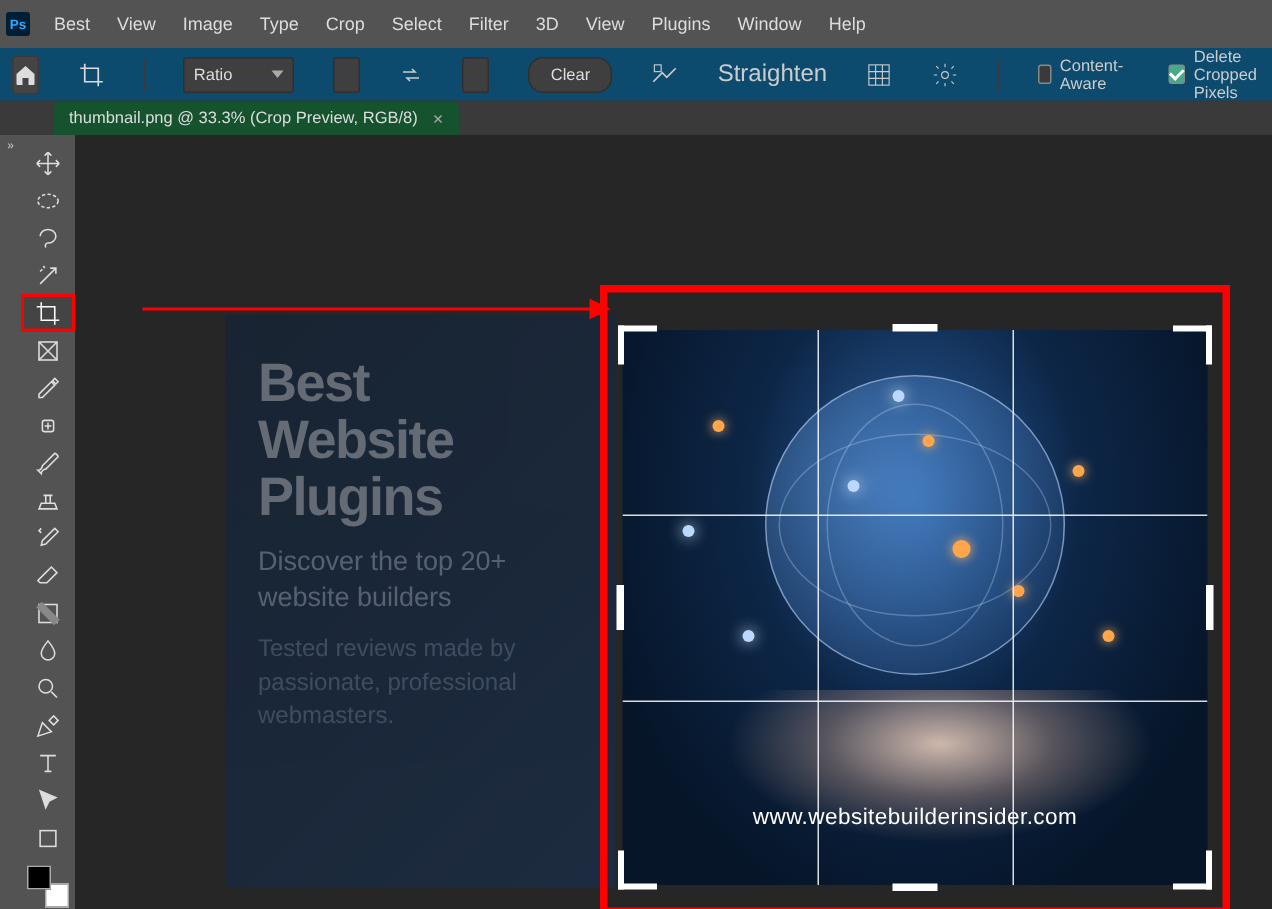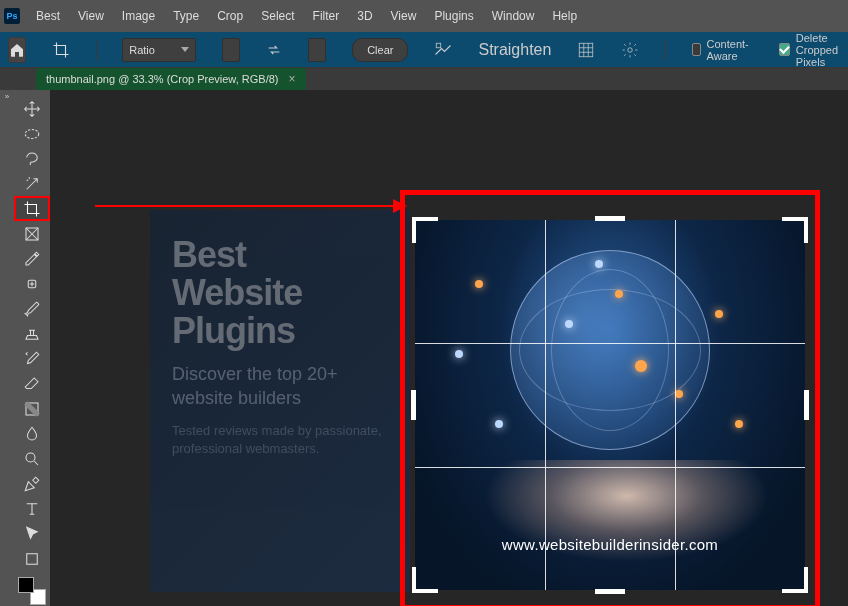--- a/index.html
+++ b/index.html
@@ -39,21 +39,21 @@
   .tool-slot.sel svg { stroke:#fff;}
   .fg-bg { width:28px; height:28px; position:relative; margin:6px auto 0;}
   .fg-sw { position:absolute; width:16px; height:16px; background:#000; border:1px solid #aaa; top:0; left:0;}
   .bg-sw { position:absolute; width:16px; height:16px; background:#fff; border:1px solid #aaa; bottom:0; right:0;}
 
   .canvas-area { flex:1; background:#262626; position:relative; overflow:hidden;}
   .artwork { position:absolute; left:100px; top:120px; width:668px; height:382px;}
   .dimmed-left { position:absolute; left:0; top:0; width:260px; height:382px; background:linear-gradient(135deg,#0a2240 0%,#13315c 100%); opacity:0.48; padding:26px 22px;}
   .bw-title { color:#a9b6cb; font-size:36px; font-weight:800; line-height:1.05; letter-spacing:-1px;}
   .bw-sub { color:#8aa0c4; font-size:18px; margin-top:14px; line-height:1.3;}
-  .bw-body { color:#6c89b8; font-size:13px; margin-top:12px; line-height:1.4; opacity:0.8;}
+  .bw-body { color:#6c89b8; font-size:16px; margin-top:12px; line-height:1.4; opacity:0.8;}
 
   .crop-red { position:absolute; left:350px; top:100px; width:420px; height:420px; border:5px solid #ff0000;}
   .crop-box { position:absolute; left:365px; top:130px; width:390px; height:370px;}
   .crop-inner { width:100%; height:100%; background:radial-gradient(ellipse at 50% 30%,#2a5f9e 0%,#0d2647 40%,#061528 80%); position:relative; overflow:hidden;}
   .globe { position:absolute; width:200px; height:200px; left:95px; top:30px; border-radius:50%; border:1px solid rgba(200,220,255,0.55); background:radial-gradient(circle at 35% 35%,rgba(120,180,255,0.4),rgba(20,60,120,0.15));}
   .globe::before,.globe::after{content:"";position:absolute;border:1px solid rgba(200,220,255,0.3);border-radius:50%;}
   .globe::before{inset:18px 40px;}
   .globe::after{inset:38px 8px;}
   .dot { position:absolute; width:8px; height:8px; background:#ffa64d; border-radius:50%; box-shadow:0 0 8px #ffb366;}
   .dot.b { background:#bcd8ff; box-shadow:0 0 10px #cfe6ff;}

